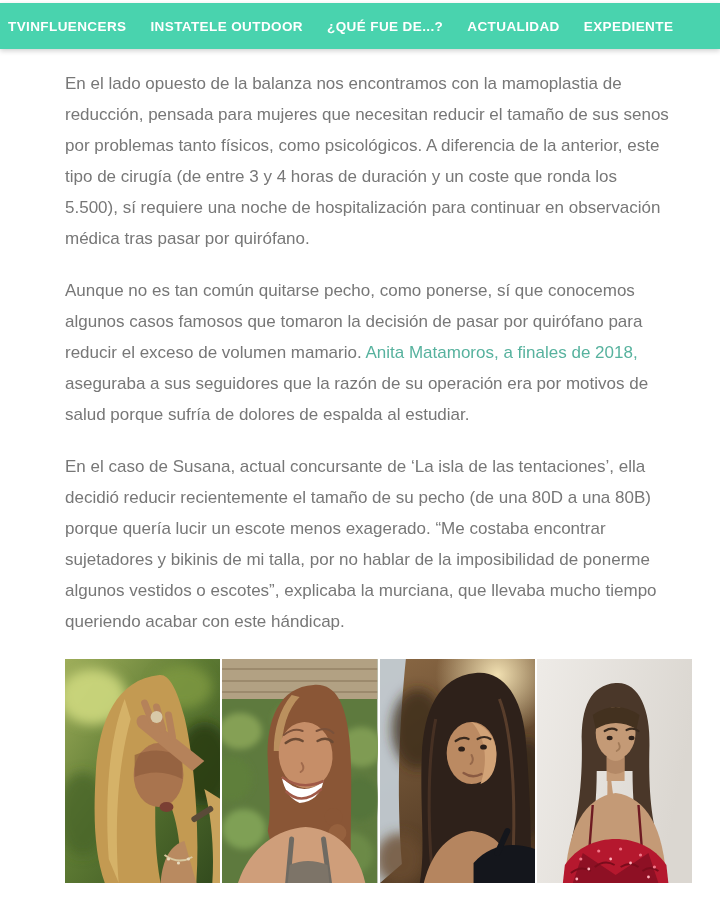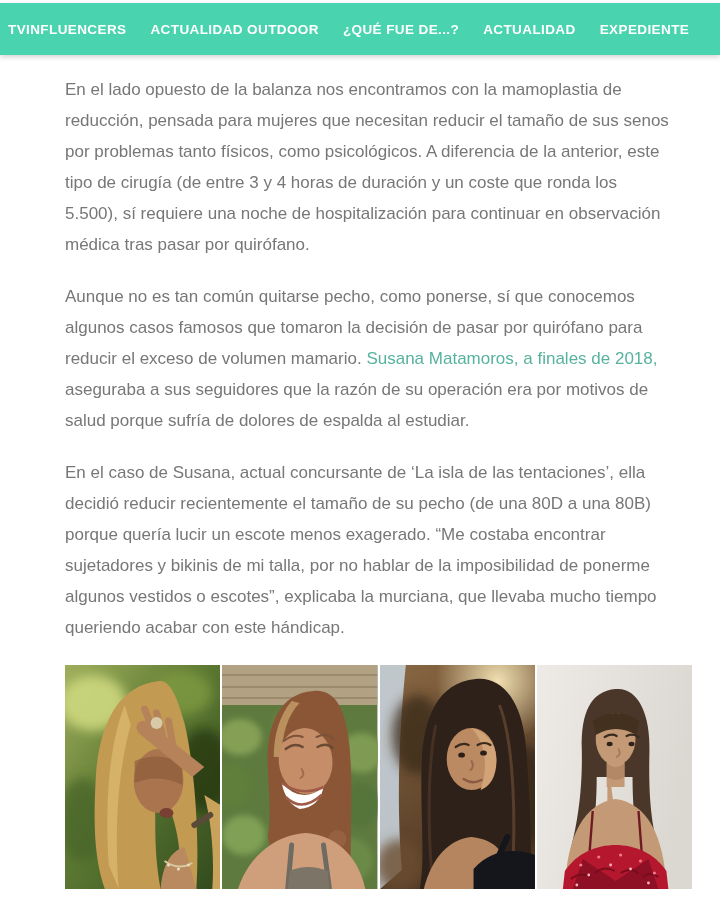--- a/index.html
+++ b/index.html
@@ -8,21 +8,21 @@
     --link:#57b29e;
   }
   *{box-sizing:border-box;}
   html,body{margin:0;padding:0;}
   body{
     width:720px;height:911px;overflow:hidden;background:#ffffff;
     font-family:"Liberation Sans", sans-serif;
   }
   .top-strip{height:3px;background:#ffffff;}
   nav.topnav{
-    height:52px;background:var(--accent);
+    height:46px;background:var(--accent);
     box-shadow:0 2px 5px rgba(0,0,0,.18);
     display:flex;align-items:center;
     position:relative;z-index:2;
   }
   nav.topnav ul{
     list-style:none;margin:0;padding:0 0 0 8px;display:flex;align-items:center;
   }
   nav.topnav li{
     color:#ffffff;font-weight:700;font-size:13.5px;letter-spacing:.4px;
     margin-right:24px;cursor:pointer;white-space:nowrap;
@@ -44,39 +44,39 @@
   .photo svg{display:block;width:100%;height:100%;}
 </style>
 </head>
 <body>
 
 <div class="top-strip"></div>
 
 <nav class="topnav">
   <ul>
     <li>TVINFLUENCERS</li>
-    <li>ACTUALIDAD OUTDOOR</li>
+    <li>INSTATELE OUTDOOR</li>
     <li>¿QUÉ FUE DE...?</li>
     <li>ACTUALIDAD</li>
     <li>EXPEDIENTE</li>
   </ul>
 </nav>
 
 <main class="article">
 
   <p class="article-p">En el lado opuesto de la balanza nos encontramos con la mamoplastia de
 reducción, pensada para mujeres que necesitan reducir el tamaño de sus senos
 por problemas tanto físicos, como psicológicos. A diferencia de la anterior, este
 tipo de cirugía (de entre 3 y 4 horas de duración y un coste que ronda los
 5.500), sí requiere una noche de hospitalización para continuar en observación
 médica tras pasar por quirófano.</p>
 
   <p class="article-p"><span>Aunque no es tan común quitarse pecho, como ponerse, sí que conocemos
 algunos casos famosos que tomaron la decisión de pasar por quirófano para
-reducir el exceso de volumen mamario. </span><a class="inline-link">Susana Matamoros, a finales de 2018,</a><span>
+reducir el exceso de volumen mamario. </span><a class="inline-link">Anita Matamoros, a finales de 2018,</a><span>
 aseguraba a sus seguidores que la razón de su operación era por motivos de
 salud porque sufría de dolores de espalda al estudiar.</span></p>
 
   <p class="article-p">En el caso de Susana, actual concursante de ‘La isla de las tentaciones’, ella
 decidió reducir recientemente el tamaño de su pecho (de una 80D a una 80B)
 porque quería lucir un escote menos exagerado. “Me costaba encontrar
 sujetadores y bikinis de mi talla, por no hablar de la imposibilidad de ponerme
 algunos vestidos o escotes”, explicaba la murciana, que llevaba mucho tiempo
 queriendo acabar con este hándicap.</p>
 

